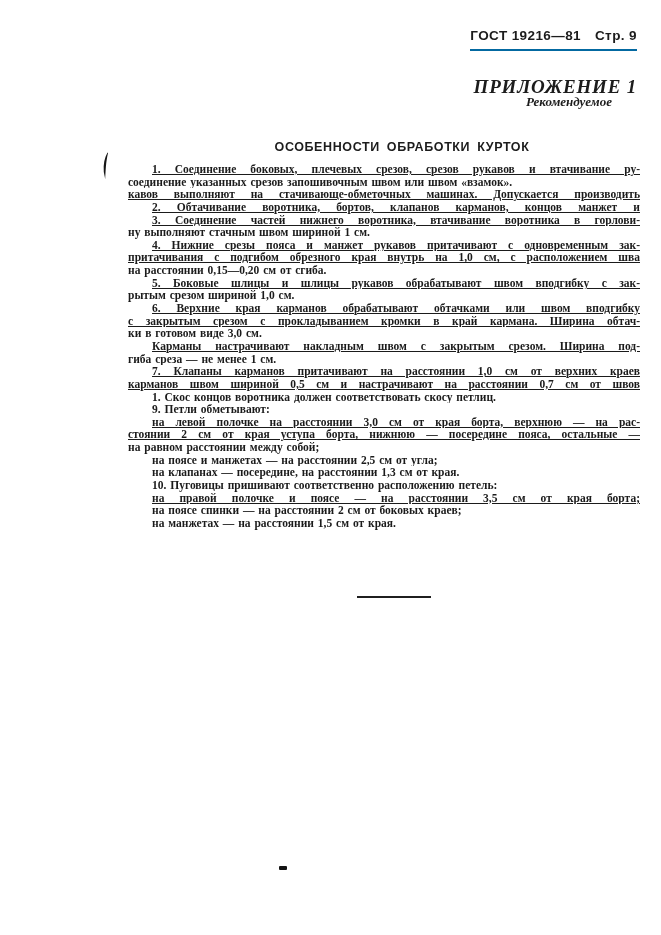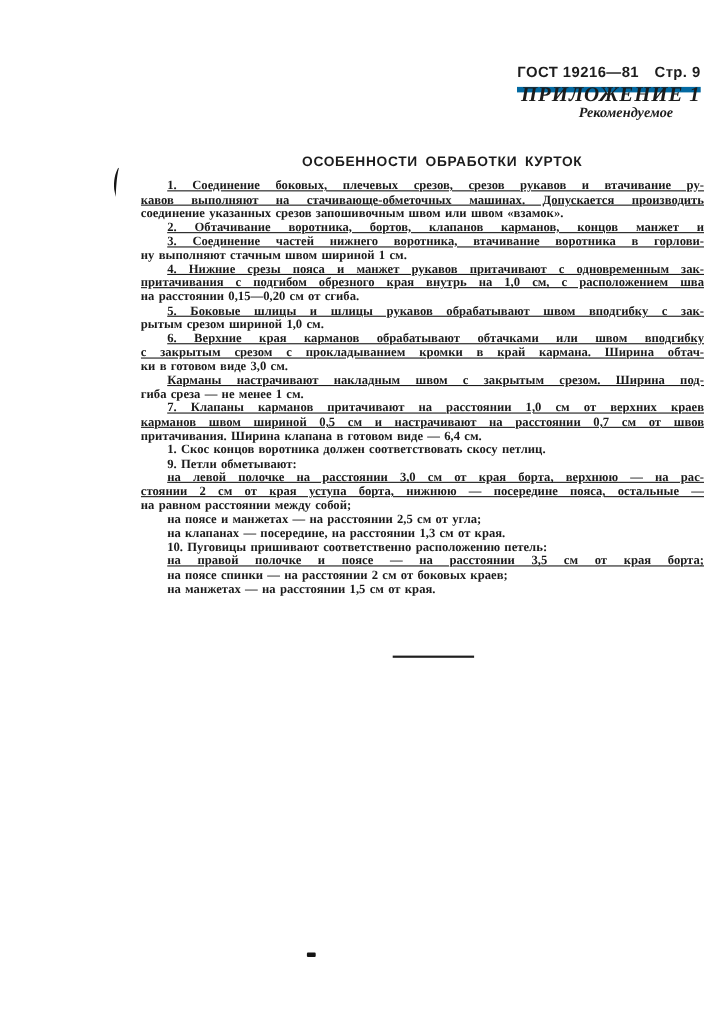--- a/index.html
+++ b/index.html
@@ -13,28 +13,28 @@
     height: 935px;
     background: #ffffff;
     color: #1c1c1c;
     overflow: hidden;
     font-family: "Liberation Serif", serif;
   }
 
   
   .doc-header {
     position: absolute;
-    top: 58px;
+    top: 28px;
     right: 24px;
     font-family: "Liberation Sans", sans-serif;
     font-weight: bold;
     font-size: 13.5px;
     letter-spacing: 0.4px;
     white-space: nowrap;
-    border-bottom: 5px solid #0369a1;
+    border-bottom: 2px solid #0369a1;
     padding-bottom: 6px;
   }
   .doc-header .gap { display: inline-block; width: 14px; }
 
   .annex-title {
     position: absolute;
     top: 76px;
     right: 24px;
     font-family: "Liberation Serif", serif;
     font-style: italic;
@@ -139,38 +139,37 @@
   <div class="section-title">ОСОБЕННОСТИ ОБРАБОТКИ КУРТОК</div>
 
   <div class="ink-mark">
     <svg width="8" height="28" viewBox="0 0 8 28">
       <path d="M6.5 0.5 C3.5 6 2.2 12 2.8 20 L4.2 27 C4.6 20 4.8 10 7 1 Z" fill="#161616"></path>
     </svg>
   </div>
 
   <div class="body-text">
       <div class="line indent just">1. Соединение боковых, плечевых срезов, срезов рукавов и втачивание ру-</div>
+      <div class="line">соединение указанных срезов запошивочным швом или швом «взамок».</div>
       <div class="line just">кавов выполняют на стачивающе-обметочных машинах. Допускается производить</div>
-      <div class="line">соединение указанных срезов запошивочным швом или швом «взамок».</div>
       <div class="line indent just">2. Обтачивание воротника, бортов, клапанов карманов, концов манжет и</div>
       <div class="line indent just">3. Соединение частей нижнего воротника, втачивание воротника в горлови-</div>
       <div class="line">ну выполняют стачным швом шириной 1 см.</div>
       <div class="line indent just">4. Нижние срезы пояса и манжет рукавов притачивают с одновременным зак-</div>
       <div class="line just">притачивания с подгибом обрезного края внутрь на 1,0 см, с расположением шва</div>
       <div class="line">на расстоянии 0,15—0,20 см от сгиба.</div>
       <div class="line indent just">5. Боковые шлицы и шлицы рукавов обрабатывают швом вподгибку с зак-</div>
       <div class="line">рытым срезом шириной 1,0 см.</div>
       <div class="line indent just">6. Верхние края карманов обрабатывают обтачками или швом вподгибку</div>
       <div class="line just">с закрытым срезом с прокладыванием кромки в край кармана.  Ширина обтач-</div>
       <div class="line">ки в готовом виде 3,0 см.</div>
       <div class="line indent just">Карманы настрачивают накладным швом с закрытым срезом. Ширина под-</div>
       <div class="line">гиба среза — не менее 1 см.</div>
       <div class="line indent just">7. Клапаны карманов притачивают на расстоянии 1,0 см от верхних краев</div>
       <div class="line just">карманов швом шириной 0,5 см и настрачивают на расстоянии 0,7 см от швов</div>
-      <div class="line">притачивания. Ширина клапана в готовом виде — 6,4 см.</div>
       <div class="line indent">1. Скос концов воротника должен соответствовать скосу петлиц.</div>
       <div class="line indent">9. Петли обметывают:</div>
       <div class="line indent just">на левой полочке на расстоянии 3,0 см от края борта, верхнюю — на рас-</div>
       <div class="line just">стоянии 2 см от края уступа борта, нижнюю — посередине пояса, остальные —</div>
       <div class="line">на равном расстоянии между собой;</div>
       <div class="line indent">на поясе и манжетах — на расстоянии 2,5 см от угла;</div>
       <div class="line indent">на клапанах — посередине, на расстоянии 1,3 см от края.</div>
       <div class="line indent">10. Пуговицы пришивают соответственно расположению петель:</div>
       <div class="line indent just">на правой полочке и поясе — на расстоянии 3,5 см от края борта;</div>
       <div class="line indent">на поясе спинки — на расстоянии 2 см от боковых краев;</div>

